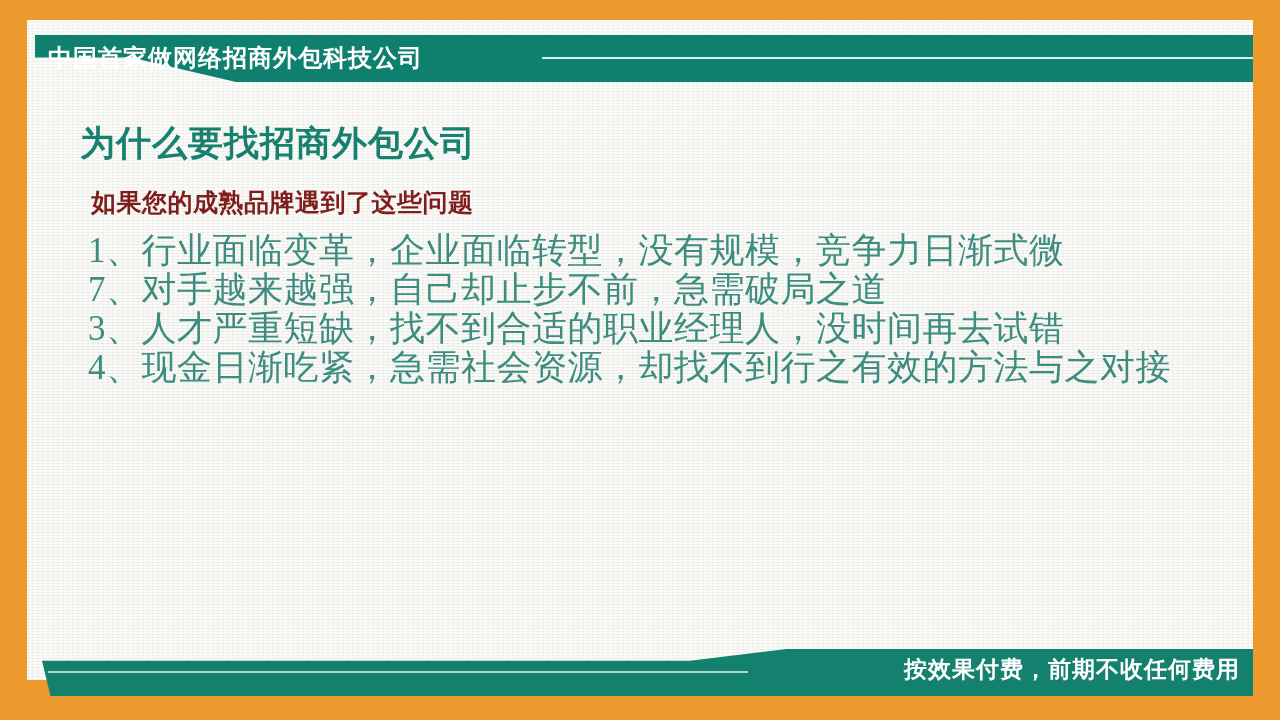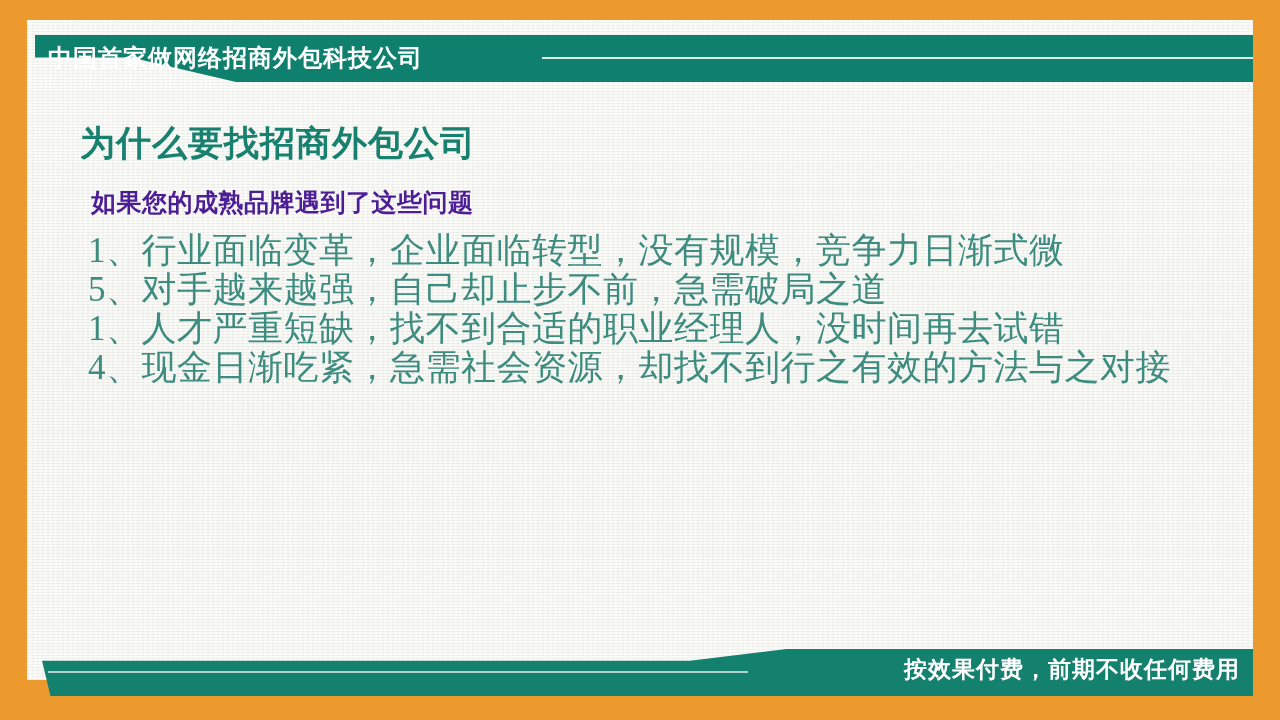--- a/index.html
+++ b/index.html
@@ -92,21 +92,21 @@
     position: absolute;
     left: 88px;
   }
 
   #section-1 { top: 186px; }
   #section-2 { top: 420px; }
 
   .section-heading {
     font-size: 25px;
     font-weight: bold;
-    color: #4c1d95;
+    color: #7f1d1d;
     letter-spacing: 0.5px;
     white-space: nowrap;
     margin: 0 0 12px 3px;
   }
 
   .item-list {
     list-style: none;
     margin: 0;
     padding: 0;
   }
@@ -165,22 +165,22 @@
   <div id="header-band"></div>
   <div id="header-rule"></div>
   <div id="main-title">为什么要找招商外包公司</div>
 
   <div id="header-title">中国首家做网络招商外包科技公司</div>
 
   <div class="section" id="section-1">
     <div class="section-heading">如果您的成熟品牌遇到了这些问题</div>
     <ul class="item-list">
       <li>1、行业面临变革，企业面临转型，没有规模，竞争力日渐式微</li>
-      <li>5、对手越来越强，自己却止步不前，急需破局之道</li>
-      <li>1、人才严重短缺，找不到合适的职业经理人，没时间再去试错</li>
+      <li>7、对手越来越强，自己却止步不前，急需破局之道</li>
+      <li>3、人才严重短缺，找不到合适的职业经理人，没时间再去试错</li>
       <li>4、现金日渐吃紧，急需社会资源，却找不到行之有效的方法与之对接</li>
     </ul>
   </div>
 
 
   <div id="footer-band"></div>
   <div id="footer-rule"></div>
   <div id="footer-text">按效果付费，前期不收任何费用</div>
 
 </div>

